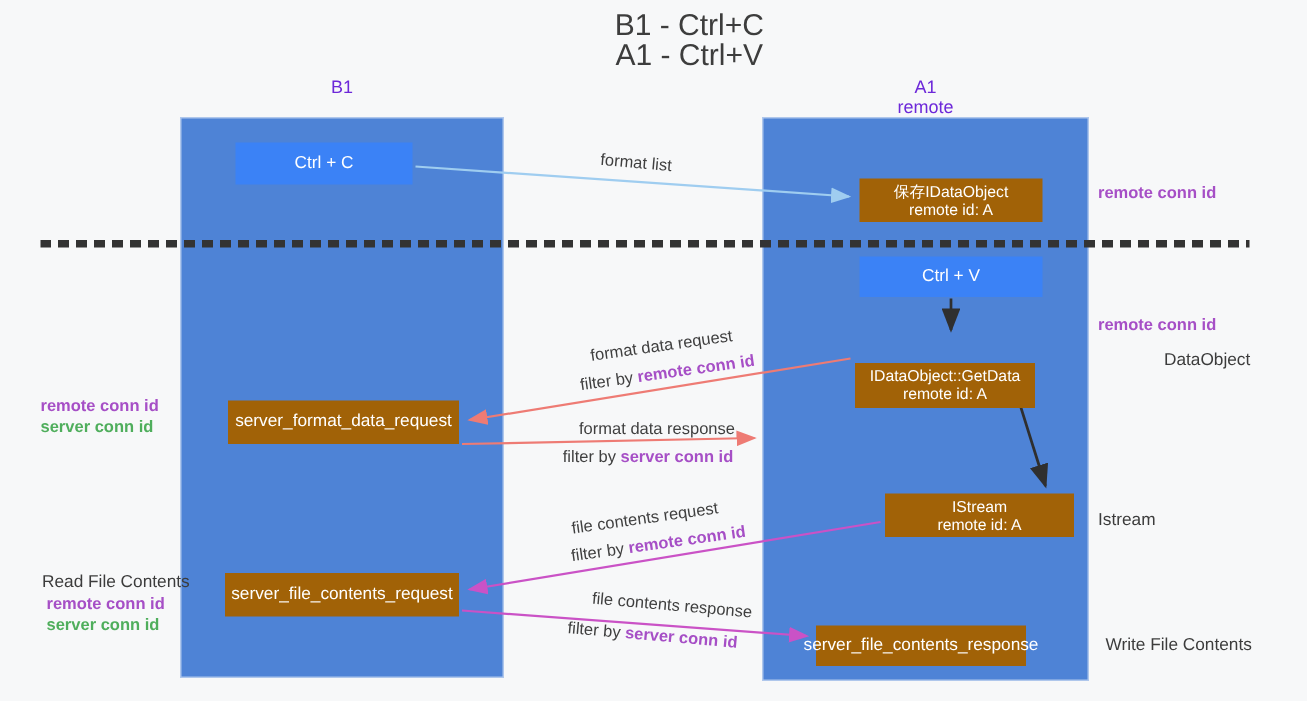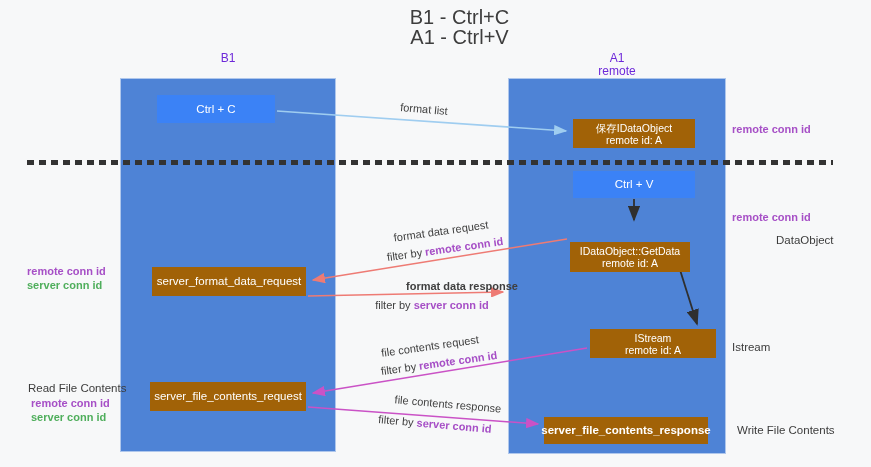--- a/index.html
+++ b/index.html
@@ -102,32 +102,32 @@
 
   <div class="abs node orange" style="left:590px;top:329px;width:126px;height:29px;">
     <span class="l1">IStream</span>
     <span class="l2">remote id: A</span>
   </div>
 
   <div class="abs node orange" style="left:150px;top:382px;width:156px;height:29px;">
     <span class="single">server_file_contents_request</span>
   </div>
 
-  <div class="abs node orange" style="left:544px;top:417px;width:164px;height:27px;font-weight:bold;">
+  <div class="abs node orange" style="left:544px;top:417px;width:140px;height:27px;">
     <span class="single">server_file_contents_response</span>
   </div>
 
   <div class="abs alabel centered" style="left:424px;top:103px;transform:translateX(-50%) rotate(5deg);">format list</div>
 
   <div class="abs alabel centered" style="left:441px;top:225px;transform:translateX(-50%) rotate(-8deg);">format data request</div>
   <div class="abs alabel centered" style="left:445px;top:243px;transform:translateX(-50%) rotate(-8deg);">
     <span class="mr">filter by</span><span class="key-purple">remote conn id</span>
   </div>
 
-  <div class="abs alabel centered" style="left:462px;top:280px;font-weight:bold;">format data response</div>
+  <div class="abs alabel centered" style="left:438px;top:280px;">format data response</div>
   <div class="abs alabel centered" style="left:432px;top:299px;">
     <span class="mr">filter by</span><span class="key-purple">server conn id</span>
   </div>
 
   <div class="abs alabel centered" style="left:430px;top:340px;transform:translateX(-50%) rotate(-8deg);">file contents request</div>
   <div class="abs alabel centered" style="left:439px;top:357px;transform:translateX(-50%) rotate(-8deg);">
     <span class="mr">filter by</span><span class="key-purple">remote conn id</span>
   </div>
 
   <div class="abs alabel centered" style="left:448px;top:398px;transform:translateX(-50%) rotate(5deg);">file contents response</div>

